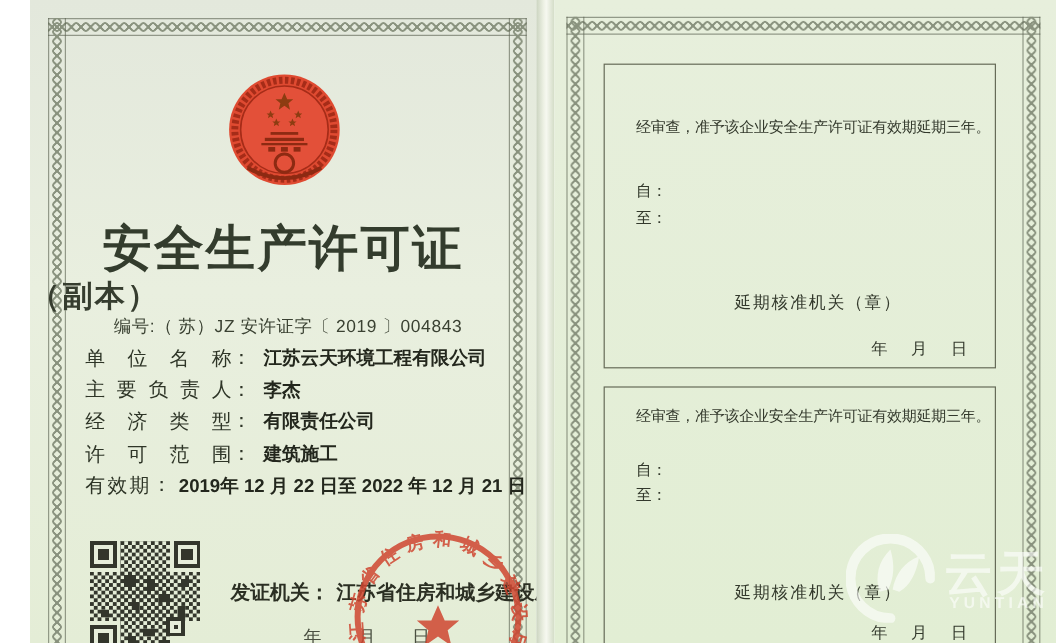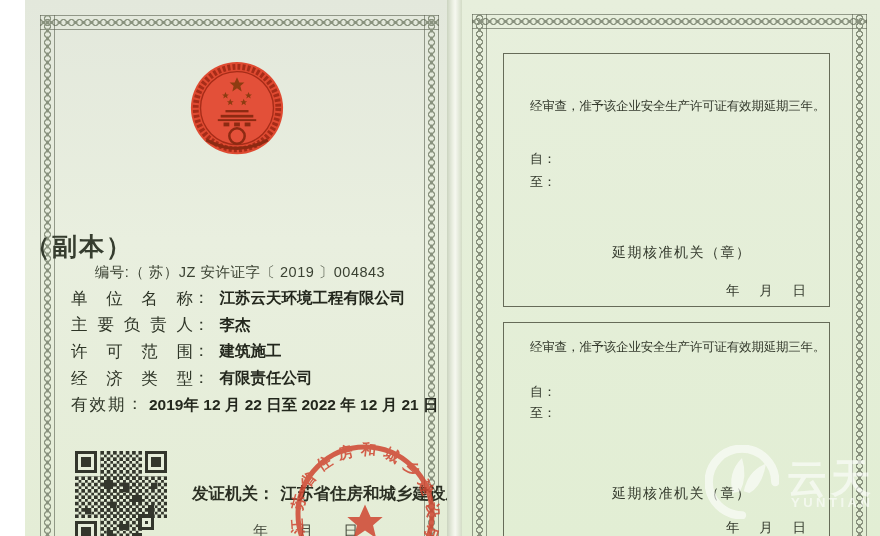--- a/index.html
+++ b/index.html
@@ -142,35 +142,36 @@
         <rect x="33" y="62" width="34" height="2.8"></rect>
         <rect x="30" y="66.5" width="40" height="2"></rect>
         <rect x="36" y="70" width="6" height="4"></rect>
         <rect x="47" y="70" width="6" height="4"></rect>
         <rect x="58" y="70" width="6" height="4"></rect>
       </g>
       <circle cx="50" cy="84" r="8" fill="none" stroke="#8d2a12" stroke-width="2.6"></circle>
       <path d="M18,88 Q50,106 82,88" fill="none" stroke="#8d2a12" stroke-width="3.4"></path>
     </svg>
 
+    <div class="cert-title">安全生产许可证</div>
     <div class="cert-subtitle">（副本）</div>
     <div class="cert-serial">编号:（ 苏）JZ 安许证字〔 2019 〕004843</div>
 
     <div class="fields">
       <div class="frow">
         <span class="flabel">单位名称</span><span class="fcolon">：</span><span class="fvalue">江苏云天环境工程有限公司</span>
       </div>
       <div class="frow">
         <span class="flabel">主要负责人</span><span class="fcolon">：</span><span class="fvalue">李杰</span>
       </div>
       <div class="frow">
+        <span class="flabel">经济类型</span><span class="fcolon">：</span><span class="fvalue">有限责任公司</span>
+      </div>
+      <div class="frow">
         <span class="flabel">许可范围</span><span class="fcolon">：</span><span class="fvalue">建筑施工</span>
-      </div>
-      <div class="frow">
-        <span class="flabel">经济类型</span><span class="fcolon">：</span><span class="fvalue">有限责任公司</span>
       </div>
       <div class="frow row-compact">
         <span class="flabel">有效期</span><span class="fcolon">：</span><span class="fvalue">2019年 12 月 22 日至  2022 年 12 月 21 日</span>
       </div>
     </div>
 
     <svg class="qr" viewBox="0 0 29 29" shape-rendering="crispEdges">
       <defs>
         <pattern id="qrp" width="2" height="2" patternUnits="userSpaceOnUse">
           <rect x="0" y="0" width="1" height="1" fill="#33362c"></rect>

